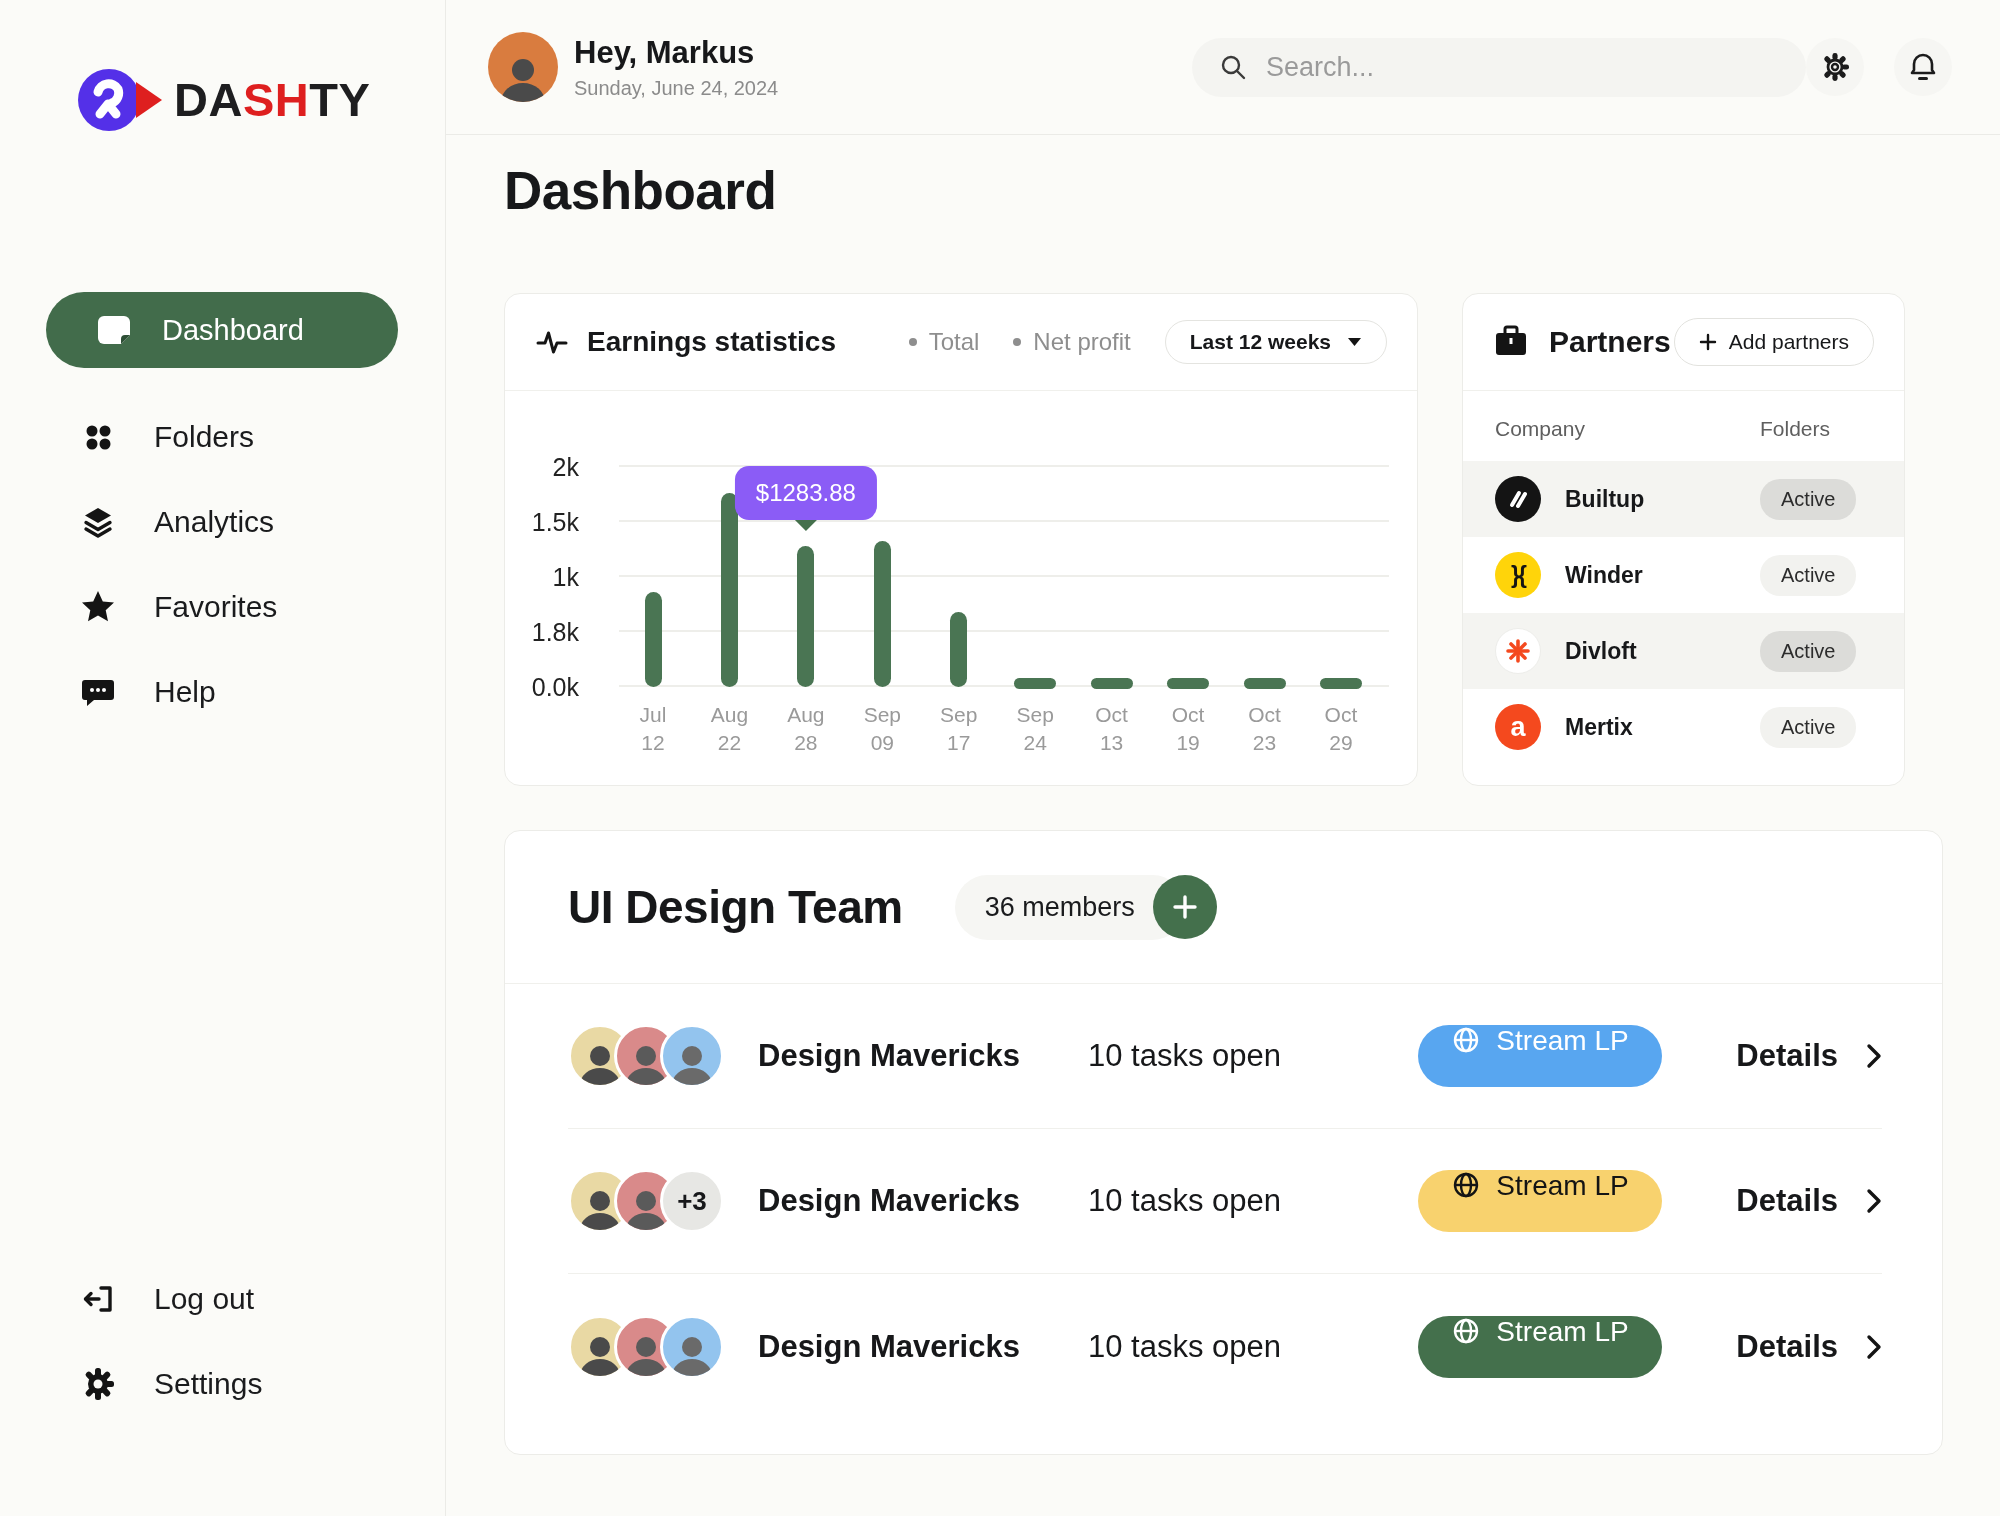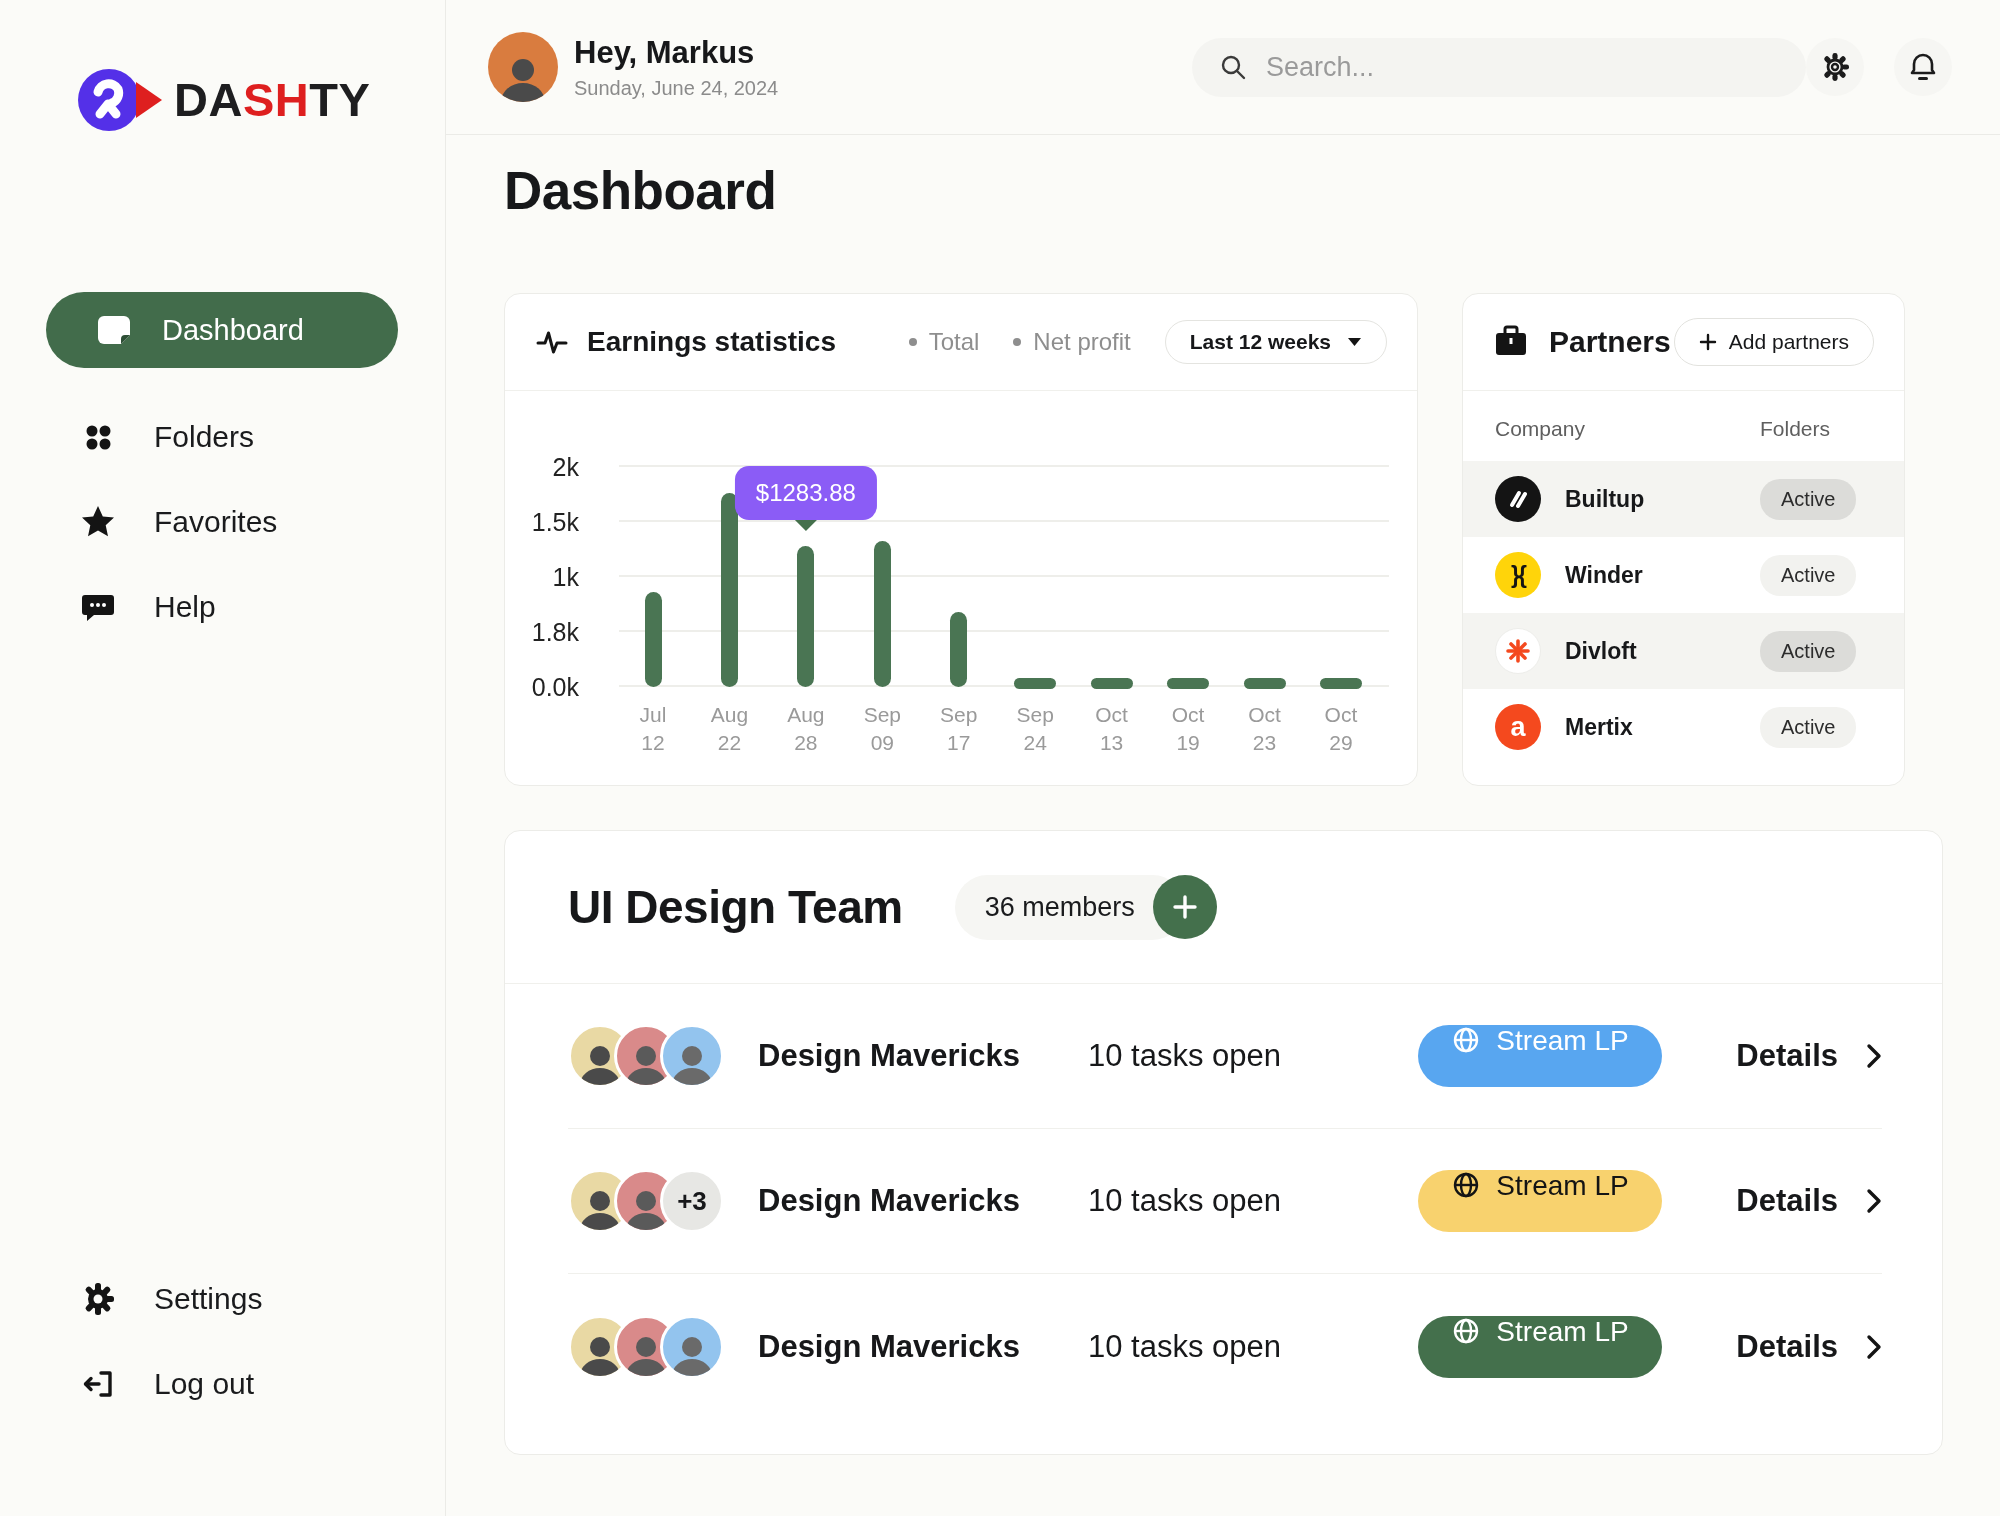--- a/index.html
+++ b/index.html
@@ -148,67 +148,77 @@
           <circle cx="10" cy="10" r="5.5" fill="#141414"></circle>
             <circle cx="23" cy="10" r="5.5" fill="#141414"></circle>
           <circle cx="10" cy="23" r="5.5" fill="#141414"></circle>
             <circle cx="23" cy="23" r="5.5" fill="#141414"></circle>
         </svg>
       </span>
       <span>Folders</span>
     </div>
     <div class="nav-item">
       <span class="ic">
+        <svg width="34" height="34" viewBox="0 0 34 34">
+          <path d="M17 3 L30 10.5 L17 18 L4 10.5 Z" fill="#141414"></path>
+          <path d="M5 17.5 L17 24.5 L29 17.5" stroke="#141414" stroke-width="3.4" fill="none" stroke-linecap="round" stroke-linejoin="round"></path>
+          <path d="M5 24 L17 31 L29 24" stroke="#141414" stroke-width="3.4" fill="none" stroke-linecap="round" stroke-linejoin="round"></path>
+        </svg>
+      </span>
+      <span>Analytics</span>
+    </div>
+    <div class="nav-item">
+      <span class="ic">
         <svg width="36" height="36" viewBox="0 0 36 36">
           <path d="M18 2 l4.8 10.4 11.2 1.2 -8.3 7.6 2.3 11 -10 -5.8 -10 5.8 2.3 -11 -8.3 -7.6 11.2 -1.2 z" fill="#141414"></path>
         </svg>
       </span>
       <span>Favorites</span>
     </div>
     <div class="nav-item">
       <span class="ic">
         <svg width="34" height="34" viewBox="0 0 34 34">
           <path d="M4 5 h26 a3 3 0 0 1 3 3 v14 a3 3 0 0 1 -3 3 h-17 l-7 6 v-6 h-2 a3 3 0 0 1 -3 -3 v-14 a3 3 0 0 1 3 -3 z" fill="#141414"></path>
           <circle cx="11" cy="15" r="2" fill="#fff"></circle>
             <circle cx="17" cy="15" r="2" fill="#fff"></circle>
             <circle cx="23" cy="15" r="2" fill="#fff"></circle>
         </svg>
       </span>
       <span>Help</span>
     </div>
   </div>
 
   <div class="nav-footer">
+    <div class="nav-item">
+      <span class="ic">
+        <svg width="34" height="34" viewBox="0 0 34 34">
+          <path d="M20 6 h9 v22 h-9" stroke="#141414" stroke-width="3.4" fill="none" stroke-linecap="round" stroke-linejoin="round"></path>
+          <line x1="5" y1="17" x2="18" y2="17" stroke="#141414" stroke-width="3.4" stroke-linecap="round"></line>
+          <path d="M10 11.5 l-5.5 5.5 5.5 5.5" stroke="#141414" stroke-width="3.4" fill="none" stroke-linecap="round" stroke-linejoin="round"></path>
+        </svg>
+      </span>
+      <span>Log out</span>
+    </div>
     <div class="nav-item">
       <span class="ic">
         <svg width="34" height="34" viewBox="0 0 34 34">
           <g fill="#141414">
             <rect x="14" y="1" width="6" height="9" rx="2.5"></rect>
             <rect x="14" y="24" width="6" height="9" rx="2.5"></rect>
             <rect x="14" y="1" width="6" height="9" rx="2.5" transform="rotate(90 17 17)"></rect>
             <rect x="14" y="1" width="6" height="9" rx="2.5" transform="rotate(45 17 17)"></rect>
             <rect x="14" y="1" width="6" height="9" rx="2.5" transform="rotate(135 17 17)"></rect>
             <rect x="14" y="24" width="6" height="9" rx="2.5" transform="rotate(45 17 17)"></rect>
             <rect x="14" y="24" width="6" height="9" rx="2.5" transform="rotate(135 17 17)"></rect>
             <circle cx="17" cy="17" r="10"></circle>
           </g>
           <circle cx="17" cy="17" r="4.5" fill="#FBFBF8"></circle>
         </svg>
       </span>
       <span>Settings</span>
-    </div>
-    <div class="nav-item">
-      <span class="ic">
-        <svg width="34" height="34" viewBox="0 0 34 34">
-          <path d="M20 6 h9 v22 h-9" stroke="#141414" stroke-width="3.4" fill="none" stroke-linecap="round" stroke-linejoin="round"></path>
-          <line x1="5" y1="17" x2="18" y2="17" stroke="#141414" stroke-width="3.4" stroke-linecap="round"></line>
-          <path d="M10 11.5 l-5.5 5.5 5.5 5.5" stroke="#141414" stroke-width="3.4" fill="none" stroke-linecap="round" stroke-linejoin="round"></path>
-        </svg>
-      </span>
-      <span>Log out</span>
     </div>
   </div>
 </div>
 
 <div class="main">
 
   <div class="topbar">
     <div class="avatar-lg">
       <svg width="54" height="50" viewBox="0 0 54 50">
         <circle cx="27" cy="18" r="11" fill="#4A4A4A"></circle>

